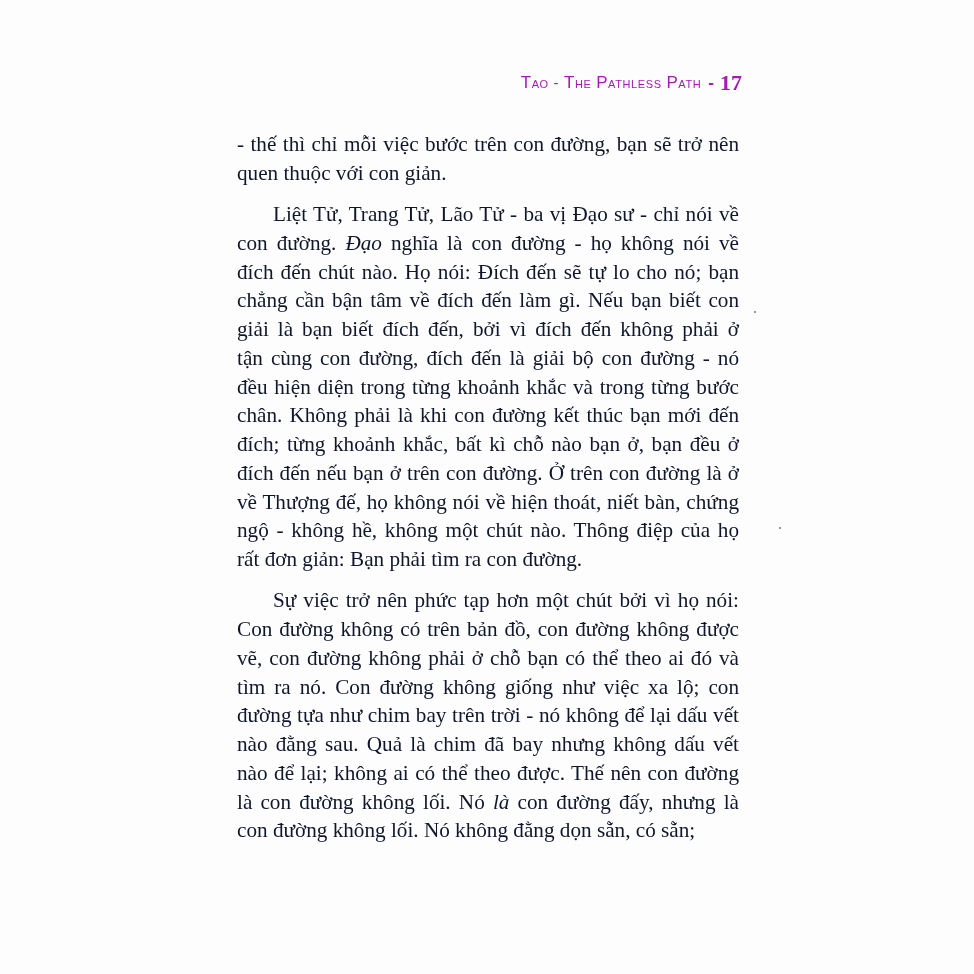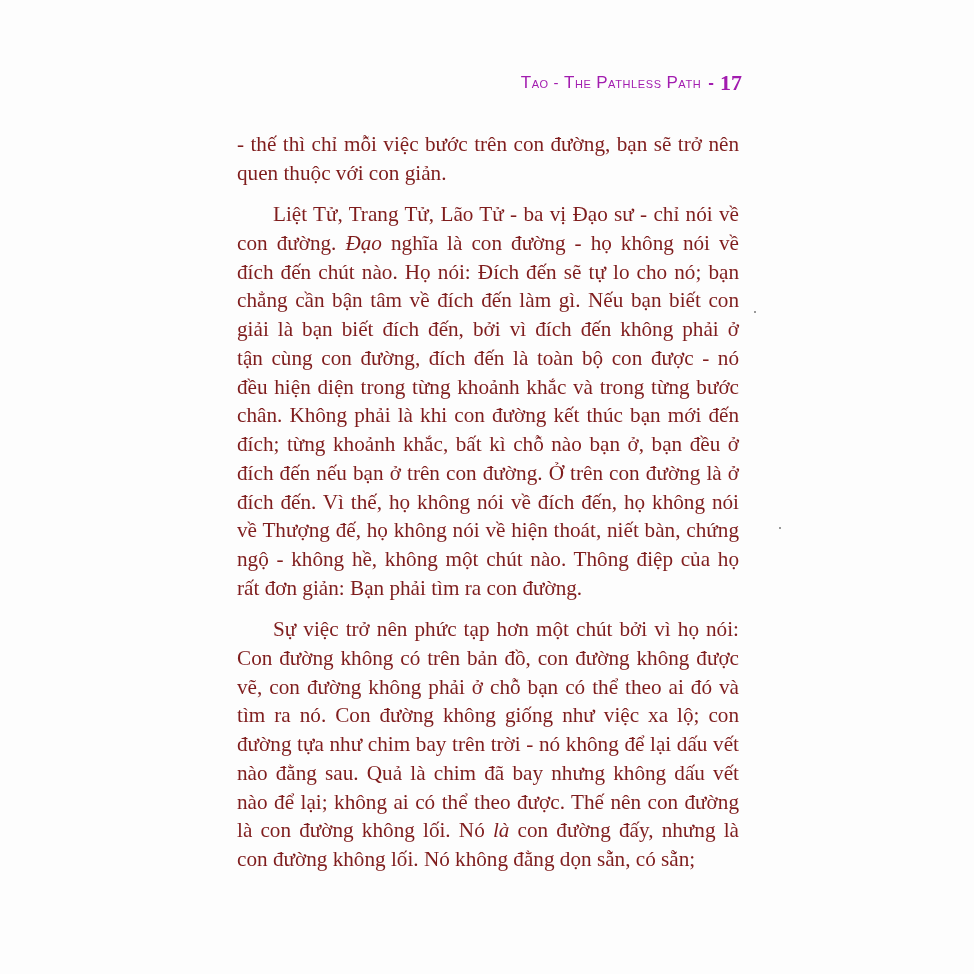--- a/index.html
+++ b/index.html
@@ -47,21 +47,21 @@
       font-weight: bold;
     }
     .body-text {
       position: absolute;
       left: 237px;
       top: 130px;
       width: 502px;
       font-family: "Liberation Serif", "DejaVu Serif", serif;
       font-size: 21.2px;
       line-height: 28.75px;
-      color: #7f1d1d;
+      color: #0f172a;
       text-align: justify;
     }
     .para {
       margin: 0 0 12.5px 0;
     }
     .para .line {
       display: block;
       text-align: justify;
       text-align-last: justify;
       white-space: nowrap;
@@ -96,26 +96,25 @@
       <div class="para">
         <span class="line">- thế thì chỉ mỗi việc bước trên con đường, bạn sẽ trở nên</span>
         <span class="line last">quen thuộc với con giản.</span>
       </div>
       <div class="para">
         <span class="line indent">Liệt Tử, Trang Tử, Lão Tử - ba vị Đạo sư - chỉ nói về</span>
         <span class="line">con đường. <span class="it">Đạo</span> nghĩa là con đường - họ không nói về</span>
         <span class="line">đích đến chút nào. Họ nói: Đích đến sẽ tự lo cho nó; bạn</span>
         <span class="line">chẳng cần bận tâm về đích đến làm gì. Nếu bạn biết con</span>
         <span class="line">giải là bạn biết đích đến, bởi vì đích đến không phải ở</span>
-        <span class="line">tận cùng con đường, đích đến là toàn bộ con được - nó</span>
+        <span class="line">tận cùng con đường, đích đến là giải bộ con đường - nó</span>
         <span class="line">đều hiện diện trong từng khoảnh khắc và trong từng bước</span>
         <span class="line">chân. Không phải là khi con đường kết thúc bạn mới đến</span>
         <span class="line">đích; từng khoảnh khắc, bất kì chỗ nào bạn ở, bạn đều ở</span>
         <span class="line">đích đến nếu bạn ở trên con đường. Ở trên con đường là ở</span>
-        <span class="line">đích đến. Vì thế, họ không nói về đích đến, họ không nói</span>
         <span class="line">về Thượng đế, họ không nói về hiện thoát, niết bàn, chứng</span>
         <span class="line">ngộ - không hề, không một chút nào. Thông điệp của họ</span>
         <span class="line last">rất đơn giản: Bạn phải tìm ra con đường.</span>
       </div>
       <div class="para">
         <span class="line indent">Sự việc trở nên phức tạp hơn một chút bởi vì họ nói:</span>
         <span class="line">Con đường không có trên bản đồ, con đường không được</span>
         <span class="line">vẽ, con đường không phải ở chỗ bạn có thể theo ai đó và</span>
         <span class="line">tìm ra nó. Con đường không giống như việc xa lộ; con</span>
         <span class="line">đường tựa như chim bay trên trời - nó không để lại dấu vết</span>

